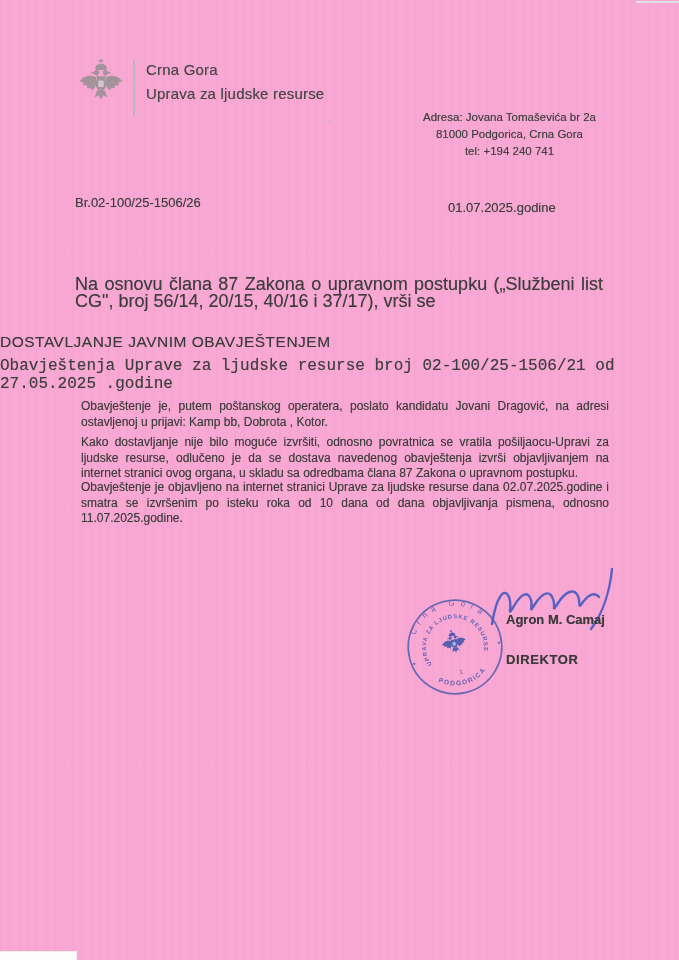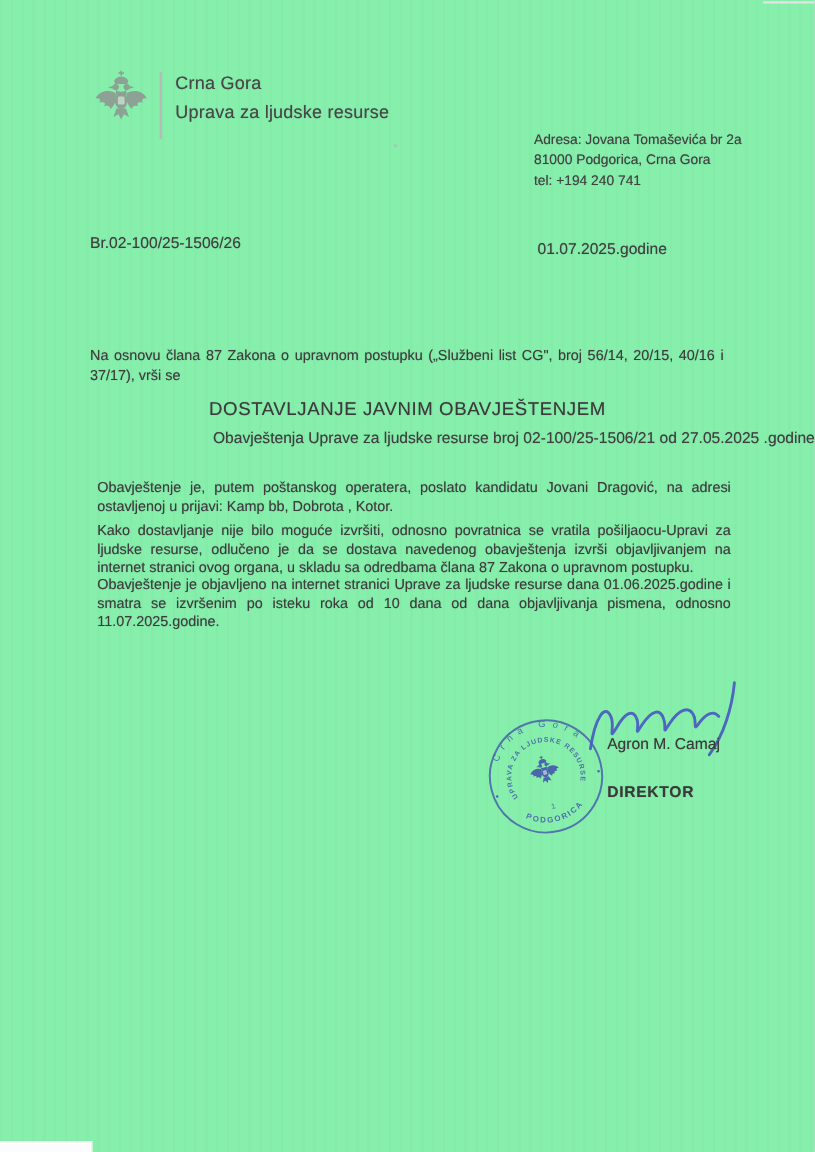--- a/index.html
+++ b/index.html
@@ -1,35 +1,35 @@
 <!DOCTYPE html>
 <html><head>
 <meta charset="utf-8">
 <style>
   html,body{margin:0;padding:0;background:#e8e8e8;}
   .page{
-    position:relative;width:679px;height:960px;background:#86efac;
+    position:relative;width:679px;height:960px;background:#f9a8d4;
     overflow:hidden;font-family:"Liberation Sans",sans-serif;color:#3d3d3d;
     box-shadow:0 0 6px rgba(0,0,0,.25);
   }
   .scan-texture{
     position:absolute;inset:0;pointer-events:none;
     background:repeating-linear-gradient(90deg, rgba(0,0,0,0.015) 0 2px, rgba(0,0,0,0) 2px 9px);
   }
   .abs{position:absolute;}
   .fuzz{text-shadow:0 0 0.7px rgba(70,70,70,.55);}
   .org-line{left:146px;font-size:15px;color:#474747;letter-spacing:.2px;}
   .divider{left:133px;top:60px;width:2px;height:56px;background:#b9b9b9;}
-  .address{right:61px;top:109px;text-align:left;font-size:11.5px;line-height:17px;color:#414141;}
+  .address{right:83px;top:109px;text-align:center;font-size:11.5px;line-height:17px;color:#414141;}
   .ref{font-size:13px;color:#3f3f3f;}
-  .intro{left:75px;top:276px;width:528px;font-size:12px;line-height:16.8px;text-align:justify;margin-top:12px;}
-  .doc-title{left:0;right:0;top:333px;text-align:center;font-size:15.5px;letter-spacing:.5px;color:#3b3b3b;}
-  .doc-subtitle{left:0;right:0;top:357px;text-align:right;font-size:13px;color:#3f3f3f;}
+  .intro{left:75px;top:276px;width:528px;font-size:18px;line-height:16.8px;text-align:justify;}
+  .doc-title{left:0;right:0;top:333px;font-size:15.5px;letter-spacing:.5px;color:#3b3b3b;}
+  .doc-subtitle{left:0;right:0;top:357px;text-align:left;font-size:16px;color:#3f3f3f;font-family:Liberation Mono, monospace;}
   .para{left:81px;width:528px;font-size:12px;line-height:15.6px;text-align:justify;}
-  .sig-name{left:506px;top:612px;font-size:13px;font-weight:normal;color:#393939;}
+  .sig-name{left:506px;top:612px;font-size:13px;font-weight:bold;color:#393939;}
   .sig-title{left:506px;top:634px;font-size:13px;font-weight:bold;letter-spacing:.6px;color:#393939;margin-top:18px;}
   .stamp{left:400px;top:592px;transform:rotate(-14deg);opacity:.88;}
   .signature{left:476px;top:556px;}
   .speck{left:328px;top:120px;width:3px;height:3px;border-radius:50%;background:#b5b5b5;opacity:.55;}
   .corner-line{left:636px;top:1px;width:43px;height:2px;background:#e2e2e2;}
   .bottom-edge{left:0;top:951px;width:76px;height:9px;border-top:1px solid #eee;border-right:1px solid #eee;background:#fcfcfc;}
 </style>
 </head>
 <body>
 
@@ -81,21 +81,21 @@
   <div class="abs ref fuzz" style="left:75px;top:195px">Br.02-100/25-1506/26</div>
   <div class="abs ref fuzz" style="left:448px;top:200px">01.07.2025.godine</div>
 
   <div class="abs intro fuzz">Na osnovu člana 87 Zakona o upravnom postupku („Službeni list CG", broj 56/14, 20/15, 40/16 i 37/17), vrši se</div>
 
   <div class="abs doc-title fuzz">DOSTAVLJANJE JAVNIM OBAVJEŠTENJEM</div>
   <div class="abs doc-subtitle fuzz">Obavještenja Uprave za ljudske resurse broj 02-100/25-1506/21 od 27.05.2025 .godine</div>
 
   <div class="abs para fuzz" style="top:399px">Obavještenje je, putem poštanskog operatera, poslato kandidatu Jovani Dragović, na adresi ostavljenoj u prijavi: Kamp bb, Dobrota , Kotor.</div>
   <div class="abs para fuzz" style="top:435px">Kako dostavljanje nije bilo moguće izvršiti, odnosno povratnica se vratila pošiljaocu-Upravi za ljudske resurse, odlučeno je da se dostava navedenog obavještenja izvrši objavljivanjem na internet stranici ovog organa, u skladu sa odredbama člana 87 Zakona o upravnom postupku.</div>
-  <div class="abs para fuzz" style="top:480px">Obavještenje je objavljeno na internet stranici Uprave za ljudske resurse dana 01.06.2025.godine i smatra se izvršenim po isteku roka od 10 dana od dana objavljivanja pismena, odnosno 11.07.2025.godine.</div>
+  <div class="abs para fuzz" style="top:480px">Obavještenje je objavljeno na internet stranici Uprave za ljudske resurse dana 02.07.2025.godine i smatra se izvršenim po isteku roka od 10 dana od dana objavljivanja pismena, odnosno 11.07.2025.godine.</div>
 
   <svg class="abs stamp" width="110" height="110" viewBox="0 0 120 120" fill="#4355ab">
     <circle cx="60" cy="60" r="51" fill="none" stroke="#4355ab" stroke-width="1.8" opacity=".9"></circle>
     <defs>
       <path id="arc-top" d="M 15 60 A 45 45 0 0 1 105 60" fill="none"></path>
       <path id="arc-bottom" d="M 18 60 A 42 42 0 0 0 102 60" fill="none"></path>
       <path id="arc-inner" d="M 31.4 73.3 A 31.5 31.5 0 1 1 88.6 73.3" fill="none"></path>
     </defs>
     <text font-size="8.5" letter-spacing="6" opacity=".95">
       <textPath href="#arc-top" startOffset="50%" text-anchor="middle">Crna Gora</textPath>

